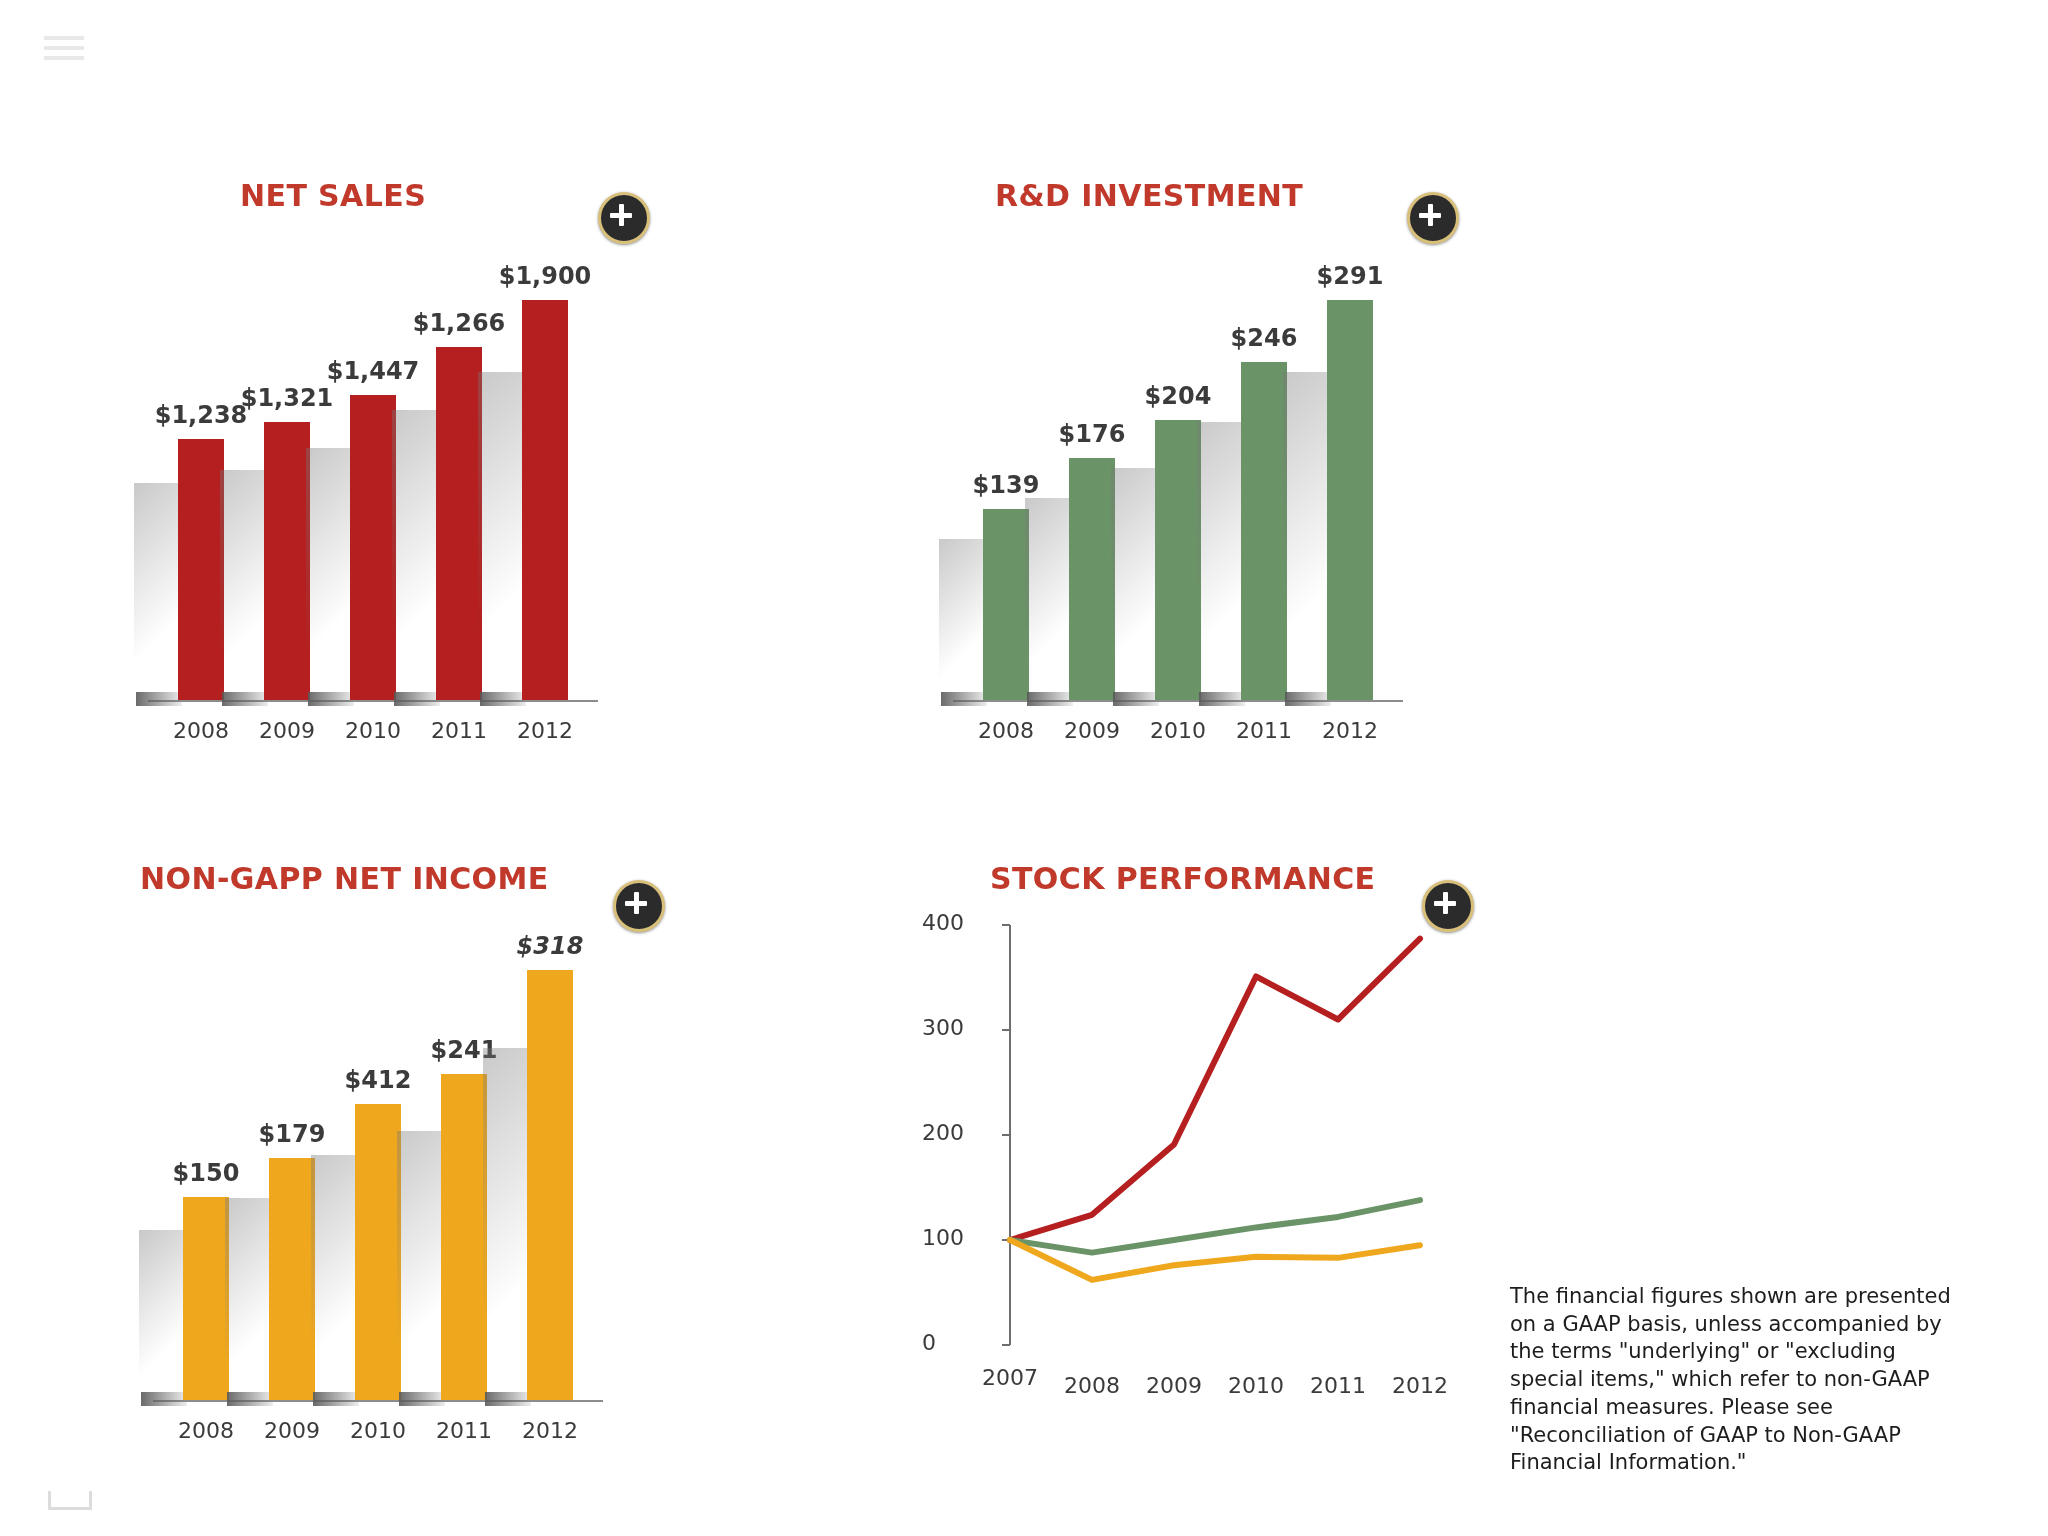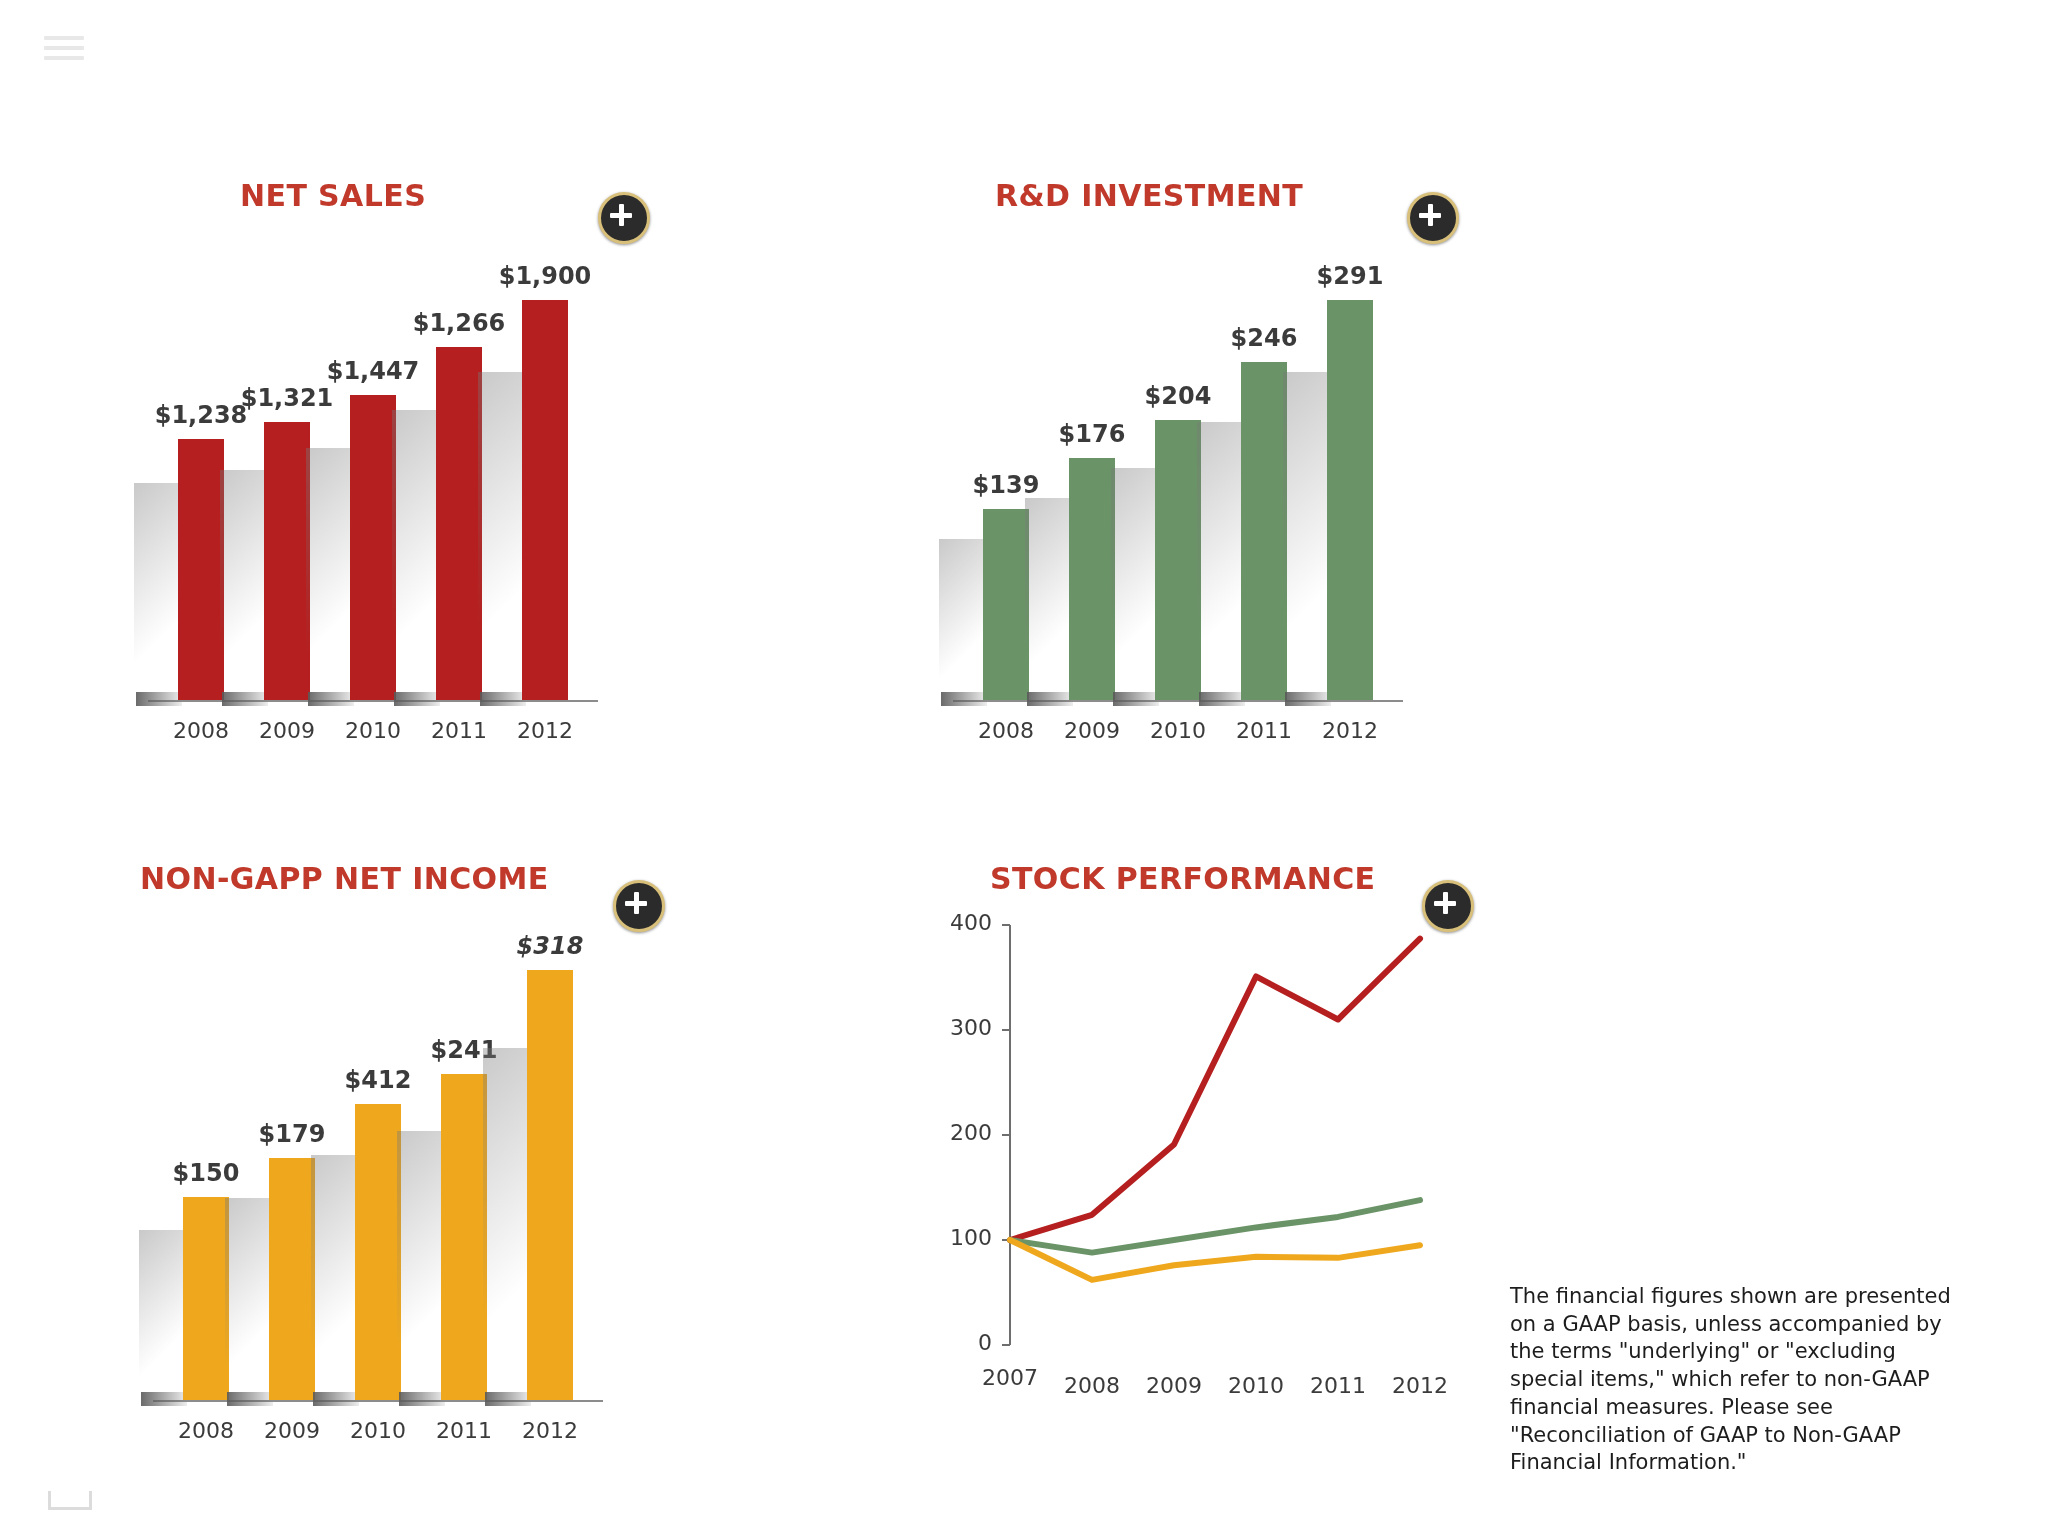--- a/index.html
+++ b/index.html
@@ -108,21 +108,20 @@
     color: #3b3b3b;
   }
 
   
   .linechart {
     position: absolute;
   }
   .ytick {
     position: absolute;
     width: 70px;
-    text-align: right;
     font-size: 22px;
     color: #3b3b3b;
   }
   .xtick {
     position: absolute;
     width: 110px;
     text-align: center;
     font-size: 22px;
     color: #3b3b3b;
   }

